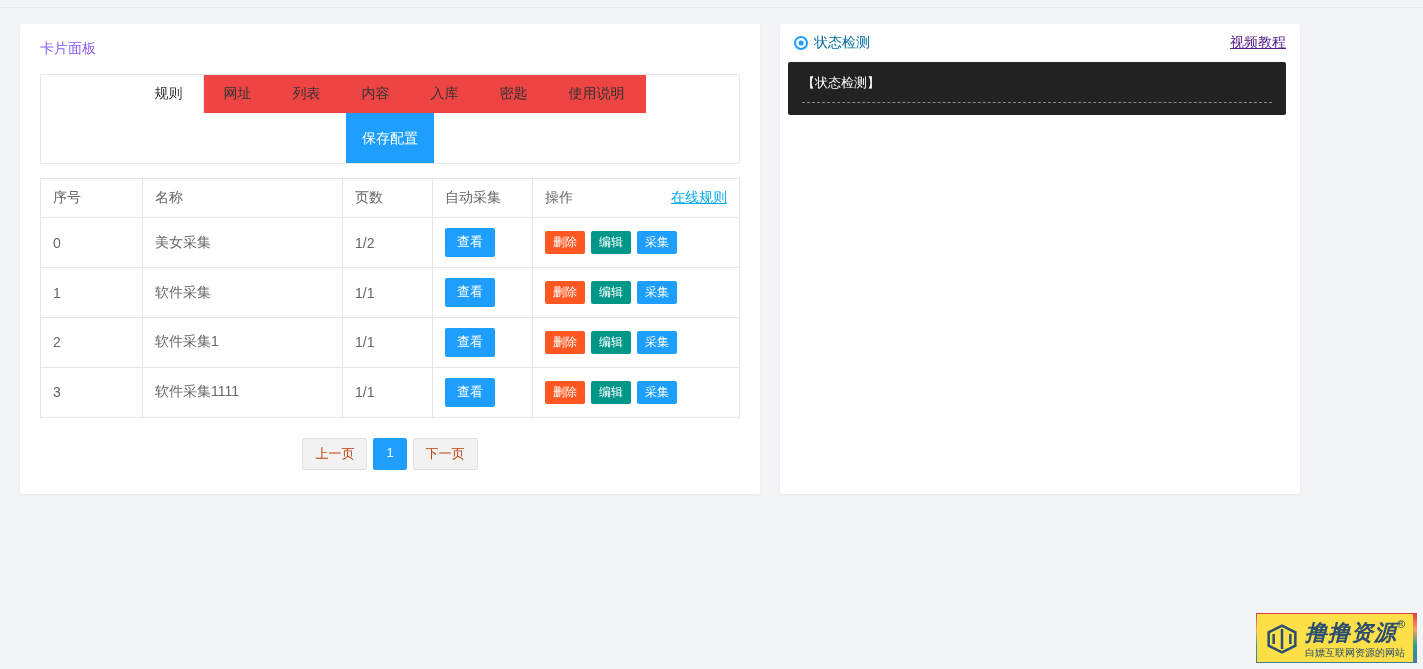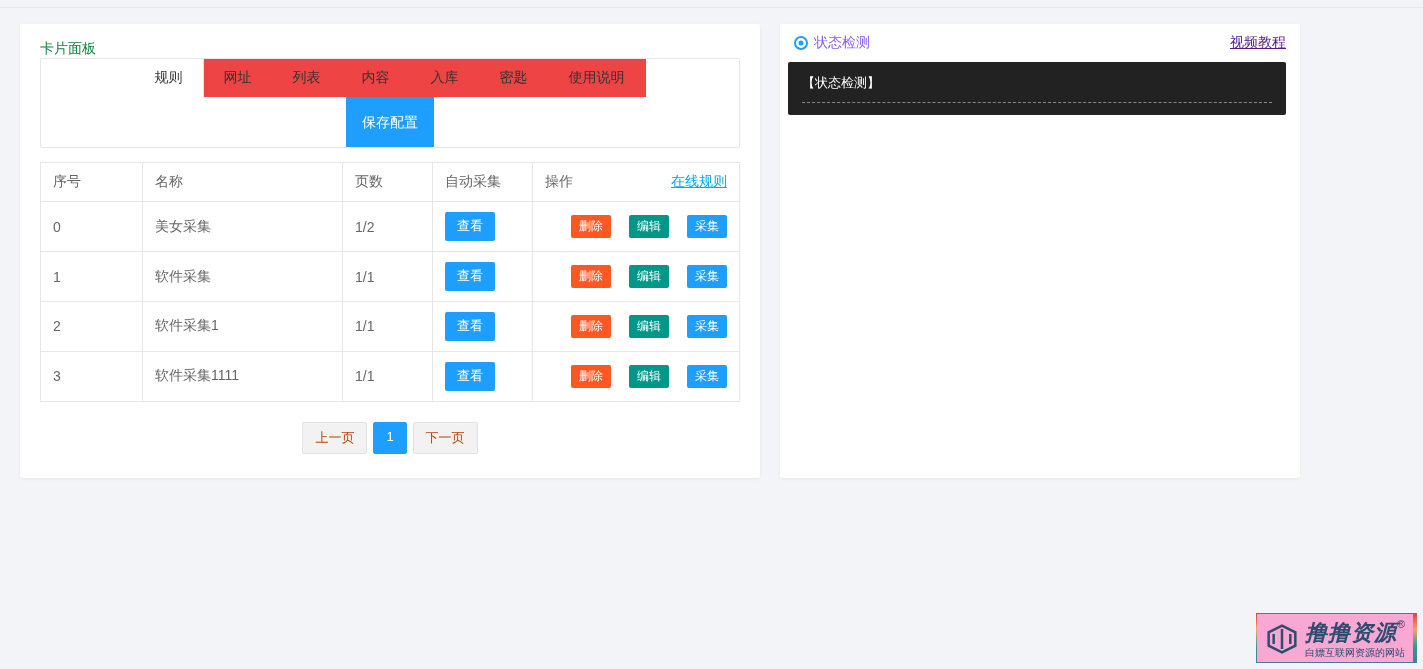--- a/index.html
+++ b/index.html
@@ -32,21 +32,22 @@
     width: 740px;
     padding: 16px 20px 24px 20px;
   }
   .right-panel {
     width: 520px;
     padding: 0;
   }
   .panel-title {
     font-size: 14px;
     font-weight: normal;
-    color: #15803d;
+    color: #8b5cf6;
+    margin-bottom: 16px;
   }
   .tabs-row {
     display: flex;
     align-items: center;
     border: 1px solid #e6e6e6;
     border-radius: 2px;
     overflow: hidden;
     flex-direction: column;
   }
   .tabs {
@@ -115,21 +116,21 @@
   .link-blue {
     color: #01AAED;
     text-decoration: underline;
     cursor: pointer;
   }
   .link-purple {
     color: #551A8B;
     text-decoration: underline;
     cursor: pointer;
   }
-  .op-btns { display: flex; gap: 18px; justify-content: flex-end; }
+  .op-btns { display: flex; gap: 6px; justify-content: flex-start; }
   .op-btns .btn { padding: 4px 8px; font-size: 12px; }
   .pagination {
     display: flex;
     justify-content: center;
     margin-top: 20px;
     gap: 6px;
   }
   .page-btn {
     padding: 6px 12px;
     border: 1px solid #e2e2e2;
@@ -151,21 +152,21 @@
   .right-header {
     display: flex;
     justify-content: space-between;
     align-items: center;
     padding: 10px 14px;
   }
   .right-header-left {
     display: flex;
     align-items: center;
     gap: 6px;
-    color: #8b5cf6;
+    color: #0369a1;
   }
   .target-icon {
     width: 14px;
     height: 14px;
     border: 2px solid #1E9FFF;
     border-radius: 50%;
     position: relative;
     display: inline-block;
   }
   .target-icon::after {
@@ -189,21 +190,21 @@
   }
   .status-divider {
     border: none;
     border-top: 1px dashed #888;
     margin-top: 10px;
   }
   .watermark {
     position: absolute;
     right: 6px;
     bottom: 6px;
-    background: #f9a8d4;
+    background: #fde047;
     border: 1px solid #666;
     border-right: 4px solid;
     border-image: linear-gradient(to bottom, #e63946, #f4a261, #2a9d8f, #457b9d) 1;
     padding: 4px 8px 2px 8px;
     display: flex;
     align-items: center;
     gap: 6px;
   }
   .watermark-logo {
     width: 34px;

